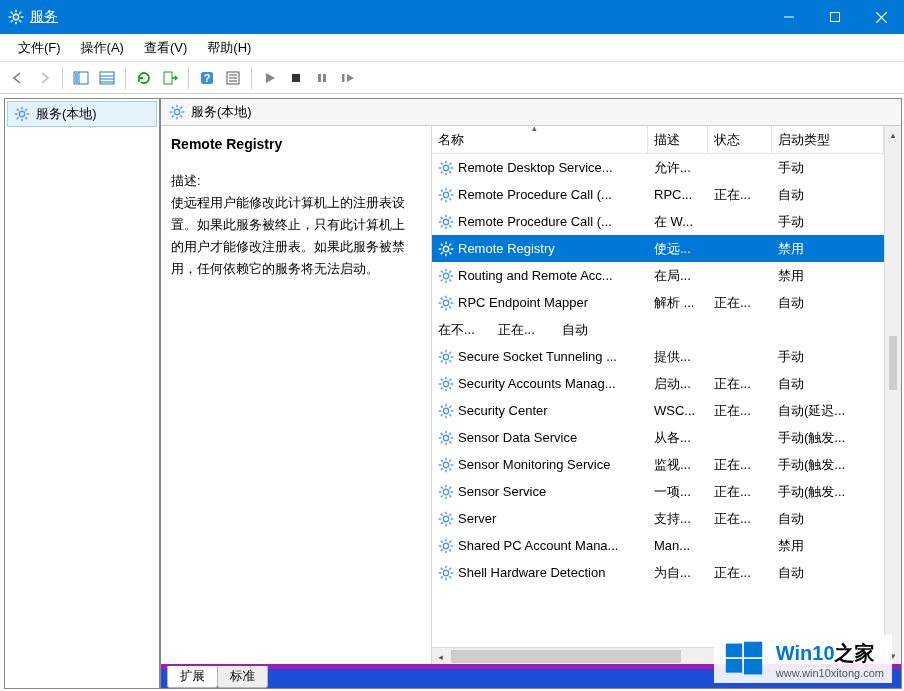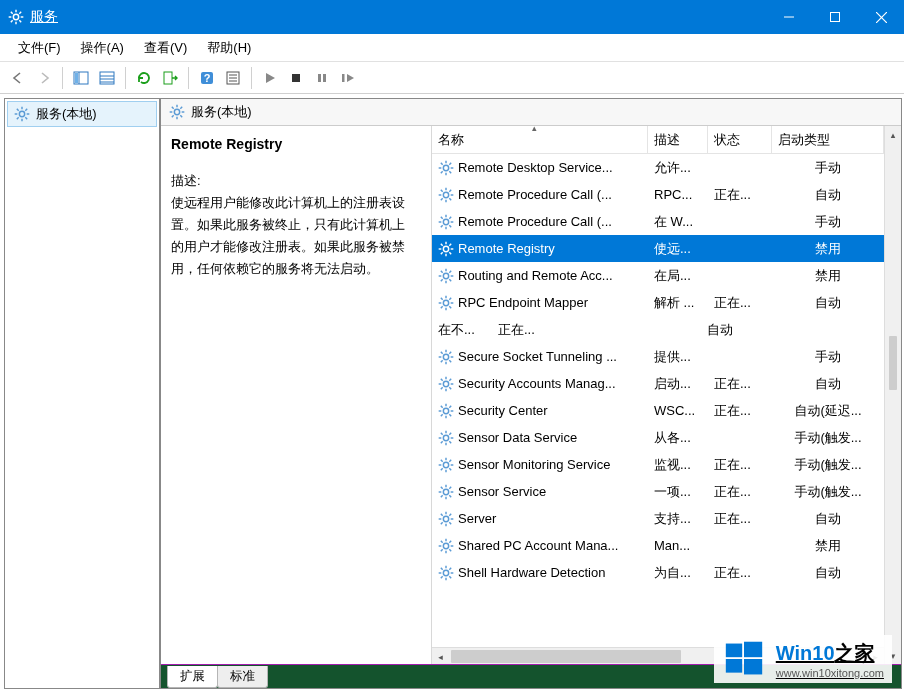--- a/index.html
+++ b/index.html
@@ -117,21 +117,21 @@
 .col-headers .col, .row .cell {
   padding: 0 6px;
   overflow: hidden;
   white-space: nowrap;
   text-overflow: ellipsis;
 }
 .col-headers .col { border-right: 1px solid #e4e4e4; height: 100%; display:flex; align-items:center; }
 .c-name { width: 216px; }
 .c-desc { width: 60px; }
 .c-status { width: 64px; }
-.c-start { width: 92px; flex:1;text-align:center; }
+.c-start { width: 92px; flex:1; }
 .list-wrap { flex:1; overflow: hidden; position:relative; }
 .rows {  }
 .row {
   display:flex;
   align-items:center;
   height: 27px;
   font-size:13px;
 }
 .row.selected { background:#0078d7; color:#fff; }
 .row .cell.c-name { display:flex; align-items:center; gap:4px; }
@@ -148,22 +148,22 @@
 .sb-thumb { background:#cdcdcd; margin:1px 2px; border-radius:1px; }
 .sb-track { flex:1; position:relative; }
 .hscroll { height:17px; background:#f0f0f0; border-top:1px solid #ddd; display:flex; }
 .hscroll .sb-btn{ width:17px;}
 .hscroll .sb-track{ flex:1;}
 .tabs {
   height: 24px;
   display:flex;
   align-items:flex-end;
   padding-left:6px;
-  border-top:1px solid #a21caf;
-  background:#14532d;
+  border-top:5px solid #a21caf;
+  background:#1d4ed8;
 }
 .tab {
   padding: 2px 12px;
   border:1px solid #b5b5b5;
   border-top:none;
   background:#fff;
   margin-right:-1px;
   font-size:12.5px;
   border-bottom-left-radius:3px;
   border-bottom-right-radius:3px;
@@ -171,21 +171,20 @@
 .tab.inactive { background:#eee; }
 .watermark {
   position:absolute;
   right: 12px;
   bottom: 8px;
   display:flex;
   align-items:center;
   gap:10px;
   background:rgba(255,255,255,0.9);
   padding:4px 8px;
-  text-decoration:underline;
 }
 .wm-logo { width:44px; height:40px; }
 .wm-text .t1 { font-size:20px; font-weight:600; }
 .wm-text .t1 .blue { color:#0078d7; }
 .wm-text .t2 { font-size:11px; color:#555; }
 .gear-icon svg { display:block; }
 </style>
 </head>
 <body>
 

